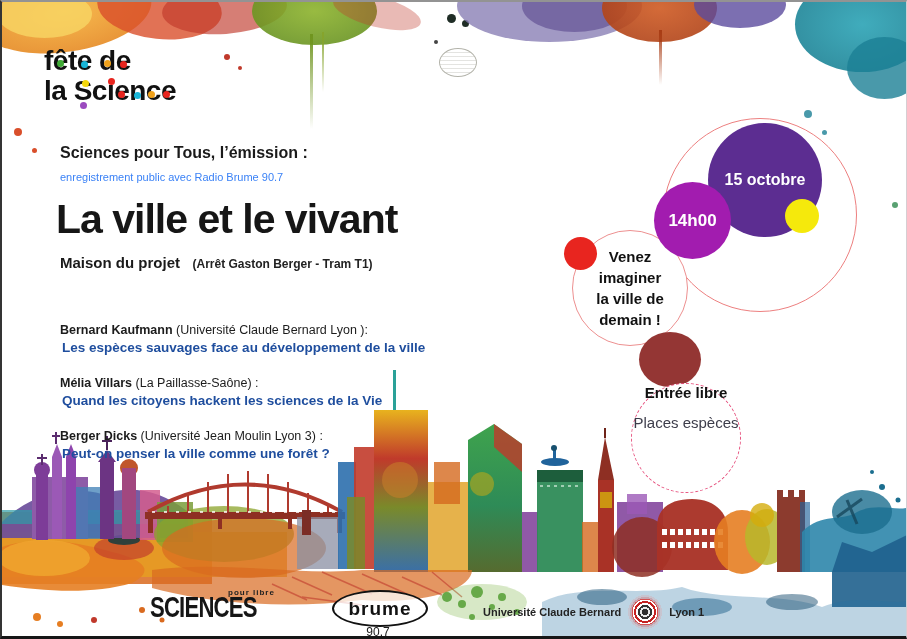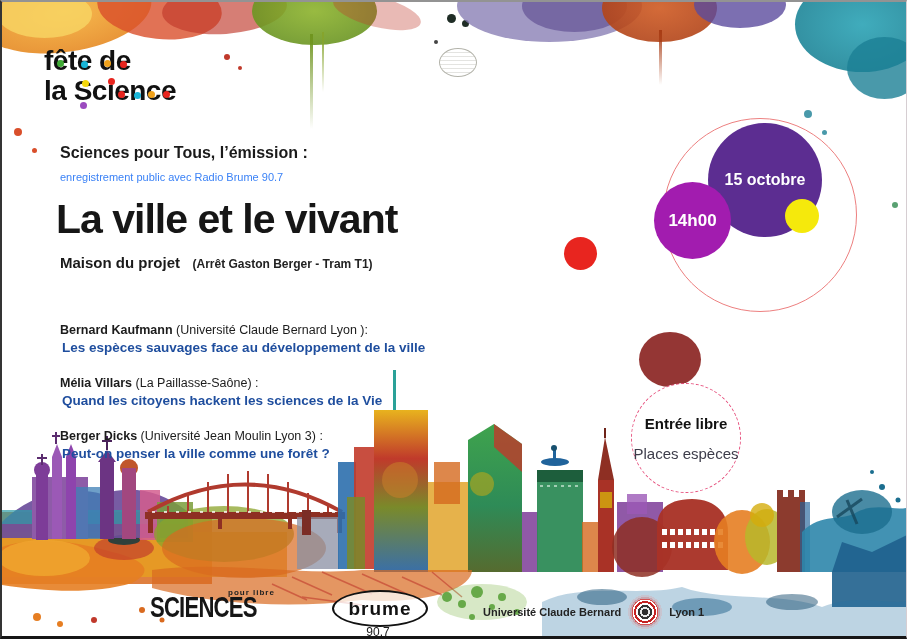--- a/index.html
+++ b/index.html
@@ -36,21 +36,21 @@
   .circle-purple .d3{font-size:15px;margin-top:8px;margin-right:18px;}
   .circle-green{left:652px;top:180px;width:77px;height:77px;border-radius:50%;background:#a21caf;z-index:4;
     display:flex;align-items:center;justify-content:center;color:#fff;font-weight:bold;font-size:17px;}
   .circle-yellow{left:783px;top:197px;width:34px;height:34px;border-radius:50%;background:#f5e90c;z-index:4;}
   .ring-venez{left:570px;top:228px;width:114px;height:114px;border:1px solid #ed9090;border-radius:50%;z-index:3;
     display:flex;flex-direction:column;align-items:center;justify-content:center;text-align:center;
     font-weight:bold;font-size:15px;line-height:21px;color:#111;background:#fff;}
   .dot-red{left:562px;top:235px;width:33px;height:33px;border-radius:50%;background:#e8251f;z-index:4;}
   .dot-maroon{left:637px;top:330px;width:62px;height:55px;border-radius:50%;background:#943634;z-index:3;}
   .ring-entree{left:629px;top:381px;width:108px;height:108px;border:1.5px dashed #e75480;border-radius:50%;z-index:3;
-    display:flex;flex-direction:column;align-items:center;justify-content:center;text-align:center;background:#fff;}
+    display:flex;flex-direction:column;align-items:center;text-align:center;background:#fff;}
   .ring-entree .l1{font-weight:bold;font-size:15px;color:#111;}
   .ring-entree .l2{font-size:15px;color:#3c3c4a;margin-top:13px;}
   
   .wc{z-index:1;}
   .blob{position:absolute;border-radius:50%;}
   
   .foot{z-index:6;}
   .sciences-logo{left:148px;top:588px;font-weight:bold;font-size:27px;letter-spacing:-1px;color:#161616;
     transform:scaleY(1.12) scaleX(0.82);transform-origin:left top;}
   .sciences-tag{left:226px;top:586px;font-size:8px;letter-spacing:1px;color:#222;font-weight:bold;}
@@ -145,20 +145,26 @@
   <div class="abs circle-purple">
     <div class="d1">Samedi</div>
     <div class="d2">15 octobre</div>
     <div class="d3">2016</div>
   </div>
   <div class="abs circle-green">
     <span>14h00</span>
   </div>
   <div class="abs circle-yellow"></div>
 
+  <div class="abs ring-venez">
+    <div>Venez</div>
+    <div>imaginer</div>
+    <div>la ville de</div>
+    <div>demain !</div>
+  </div>
   <div class="abs dot-red"></div>
 
   <div class="abs dot-maroon"></div>
   <div class="abs ring-entree">
     <div class="l1">Entrée libre</div>
     <div class="l2">Places espèces</div>
   </div>
 
   <svg class="abs" style="left:0;top:360px;z-index:1;" width="907" height="279" viewBox="0 0 907 279">
     <defs>

